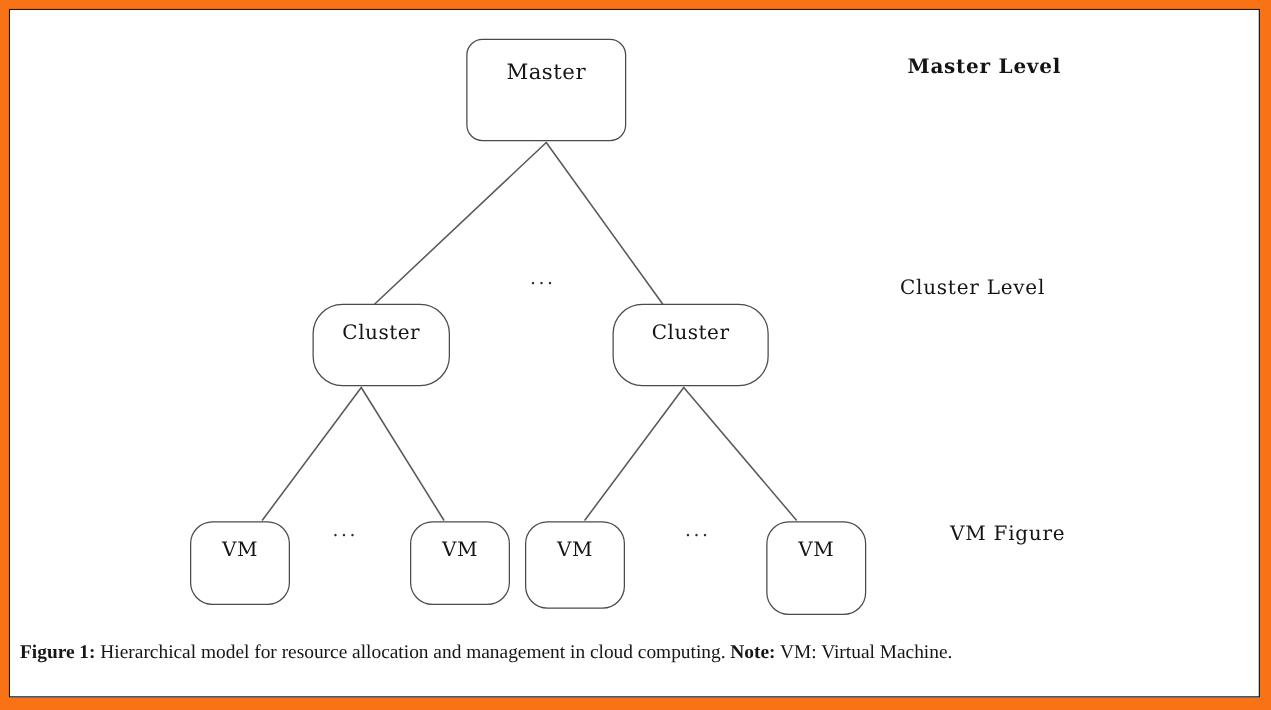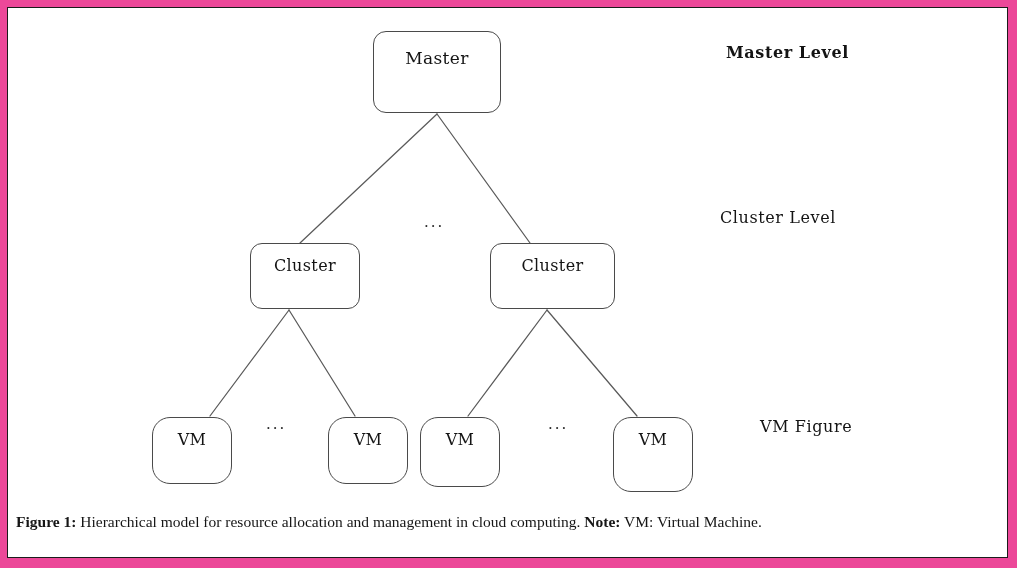--- a/index.html
+++ b/index.html
@@ -11,21 +11,21 @@
     width: 1017px;
     height: 568px;
     font-family: "Liberation Serif", "DejaVu Serif", serif;
     color: #1a1a1a;
     overflow: hidden;
   }
   #page {
     position: relative;
     width: 1017px;
     height: 568px;
-    background: #ec4899;
+    background: #f97316;
   }
   #figure-frame {
     position: absolute;
     left: 7px;
     top: 7px;
     width: 1001px;
     height: 551px;
     border: 1.6px solid #1b1b1b;
     box-sizing: border-box;
     background: #ffffff;
@@ -54,42 +54,42 @@
     left: 0;
     right: 0;
     text-align: center;
     font-size: 17px;
     letter-spacing: 0.4px;
     white-space: nowrap;
   }
   .node-master { left: 373px; top: 31px; width: 128px; height: 82px; }
   .node-master .node-label { top: 16px; }
 
-  .node-cluster { width: 112px; height: 66px; border-radius: 12px; }
+  .node-cluster { width: 112px; height: 66px; border-radius: 24px; }
   .node-cluster .node-label { top: 12px; font-size: 16px; }
   .node-cluster-1 { left: 250px; top: 243px; width: 110px; }
   .node-cluster-2 { left: 490px; top: 243px; width: 125px; }
 
   .node-vm { width: 80px; border-radius: 18px; }
   .node-vm .node-label { top: 12px; font-size: 16px; }
   .node-vm-1 { left: 152px; top: 417px; height: 67px; }
   .node-vm-2 { left: 328px; top: 417px; height: 67px; }
   .node-vm-3 { left: 420px; top: 417px; height: 70px; }
   .node-vm-4 { left: 613px; top: 417px; height: 75px; }
 
   .level-label {
     position: absolute;
     font-family: "DejaVu Serif", "Liberation Serif", serif;
     font-size: 16px;
     color: #141414;
     white-space: nowrap;
     letter-spacing: 0.6px;
   }
   .level-master { left: 726px; top: 43px; font-weight: bold; }
-  .level-cluster { left: 720px; top: 208px; }
+  .level-cluster { left: 720px; top: 220px; }
   .level-vm { left: 760px; top: 417px; }
 
   .ellipsis {
     position: absolute;
     font-family: "DejaVu Serif", "Liberation Serif", serif;
     font-size: 15px;
     color: #2b2b2b;
     letter-spacing: 2px;
     white-space: nowrap;
   }

